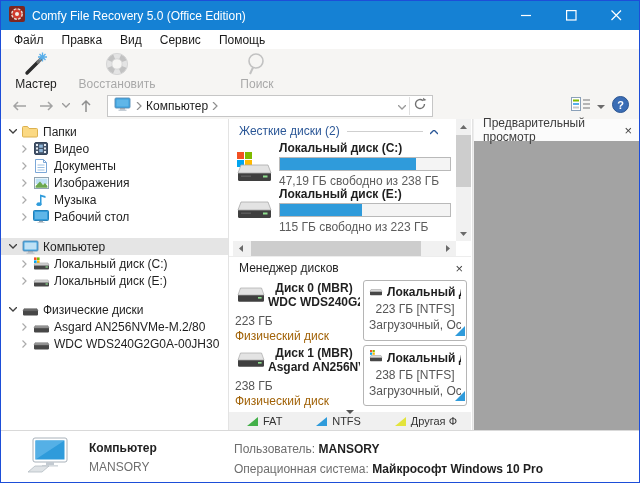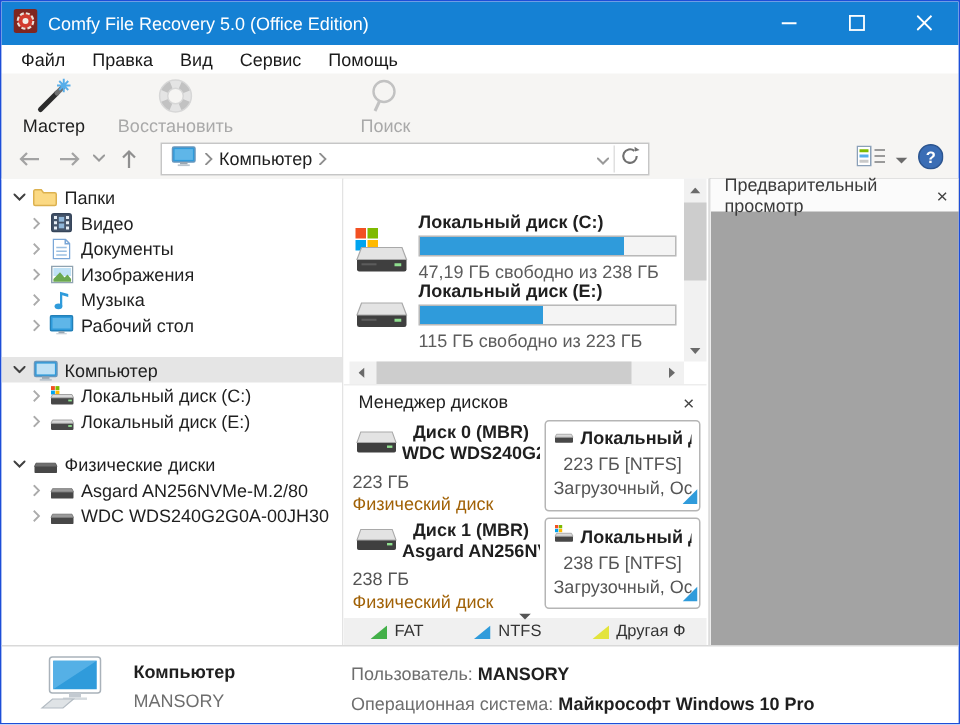--- a/index.html
+++ b/index.html
@@ -455,20 +455,27 @@
           <svg width="17" height="12">
             <path d="M1 7 h15 v3.6 a0.8 0.8 0 0 1 -0.8 0.8 h-13.4 a0.8 0.8 0 0 1 -0.8 -0.8 z" fill="#474747"></path>
             <path d="M2 4.8 h13 l1 2.2 h-15 z" fill="#9a9a9a" stroke="#777" stroke-width="0.6"></path>
           </svg>
         </span>
       <span>WDC WDS240G2G0A-00JH30</span>
     </div>
   </div>
 
   <div class="drives">
+    <div class="drv-header">
+      <span>Жесткие диски (2)</span>
+      <span class="rule"></span>
+      <span><svg width="8" height="5">
+            <path d="M0 4 L4 0 L8 4" fill="none" stroke="#2b5797" stroke-width="1.4"></path>
+          </svg></span>
+    </div>
 
     <div class="drv-item" style="top:22px;">
       <div class="drv-icon-col">
         <svg width="40" height="32">
           <g>
               <rect x="3" y="1" width="7" height="7" fill="#f25022"></rect>
               <rect x="11" y="1" width="7" height="7" fill="#7fba00"></rect>
               <rect x="3" y="9" width="7" height="7" fill="#00a4ef"></rect>
               <rect x="11" y="9" width="7" height="7" fill="#ffb900"></rect>
             </g>

